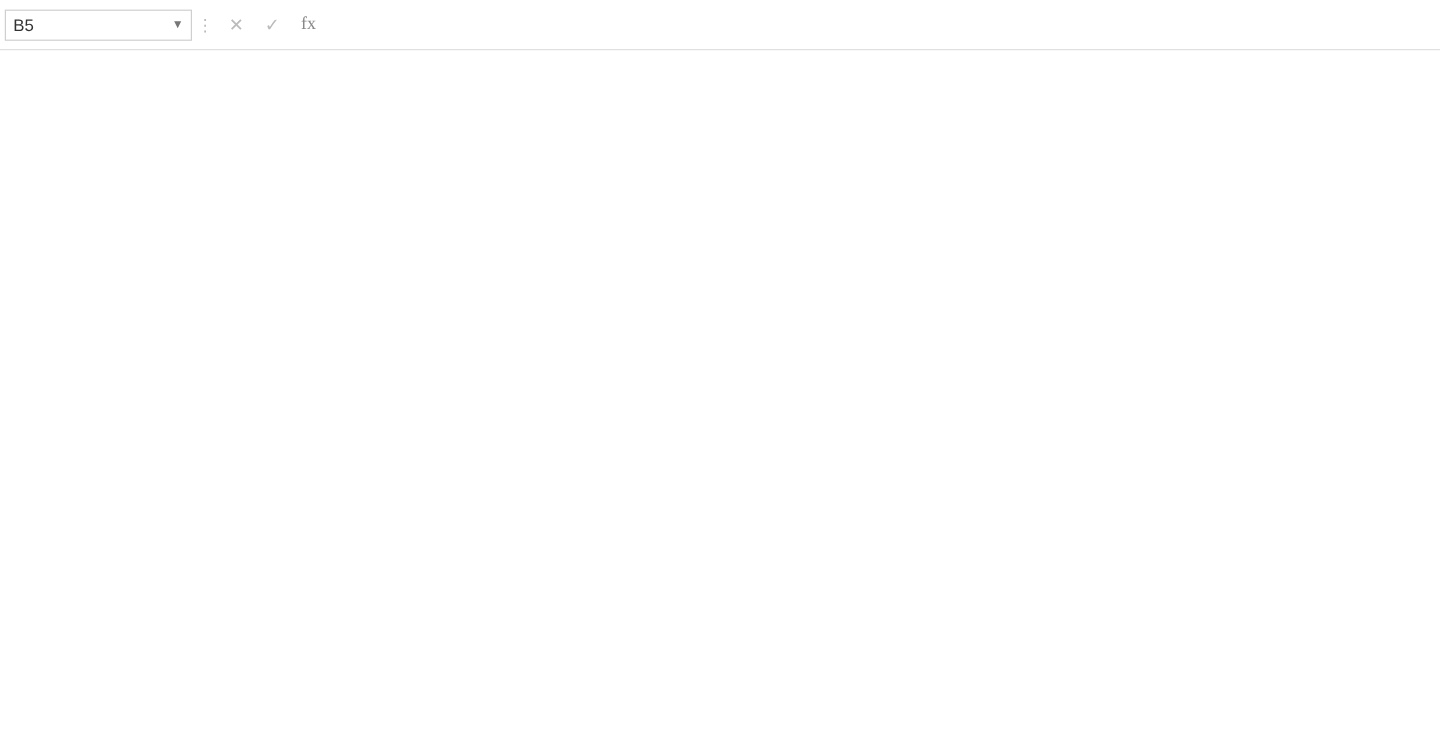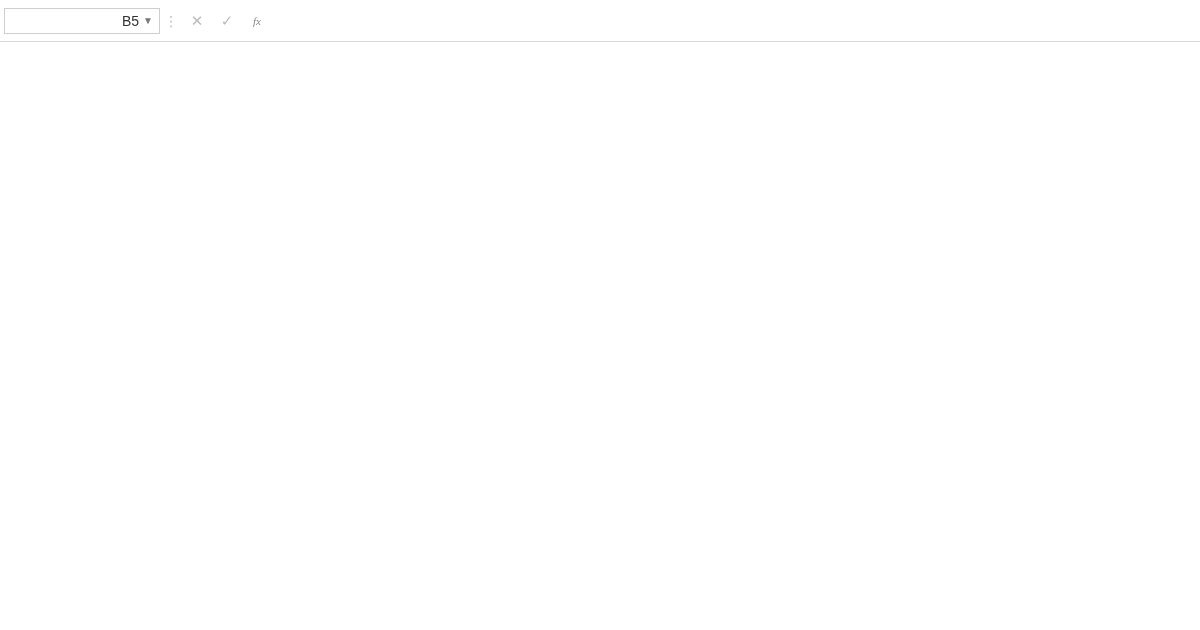--- a/index.html
+++ b/index.html
@@ -25,21 +25,21 @@
   .name-box {
     width: 156px;
     height: 26px;
     border: 1px solid #CFCFCF;
     background: #fff;
     display: flex;
     align-items: center;
     padding: 0 6px;
     font-size: 14px;
   }
-  .name-box .val { flex: 1; text-align: right; }
+  .name-box .val { flex: 1; }
   .name-box .dd {
     font-size: 10px;
     color: #777;
     margin-left: 4px;
   }
   .fb-sep {
     width: 22px;
     display: flex;
     justify-content: center;
     color: #BBB;
@@ -48,24 +48,23 @@
   .fb-btn {
     width: 30px;
     height: 26px;
     display: flex;
     align-items: center;
     justify-content: center;
     color: #BBB;
     font-size: 15px;
   }
   .fx {
-    font-style: italic;
     font-family: "Times New Roman", serif;
     color: #888;
-    font-size: 11px;
+    font-size: 15px;
   }
   .formula-input {
     flex: 1;
     height: 26px;
     border-left: 1px solid #D9D9D9;
     margin-left: 10px;
     padding-left: 14px;
     display: flex;
     align-items: center;
     font-size: 16px;

